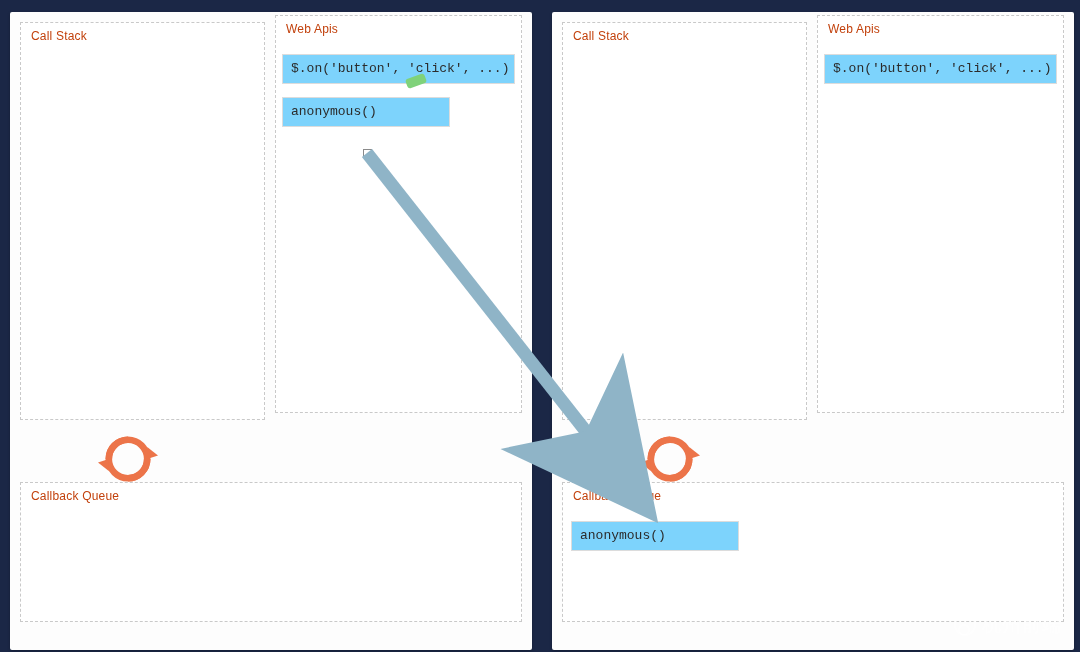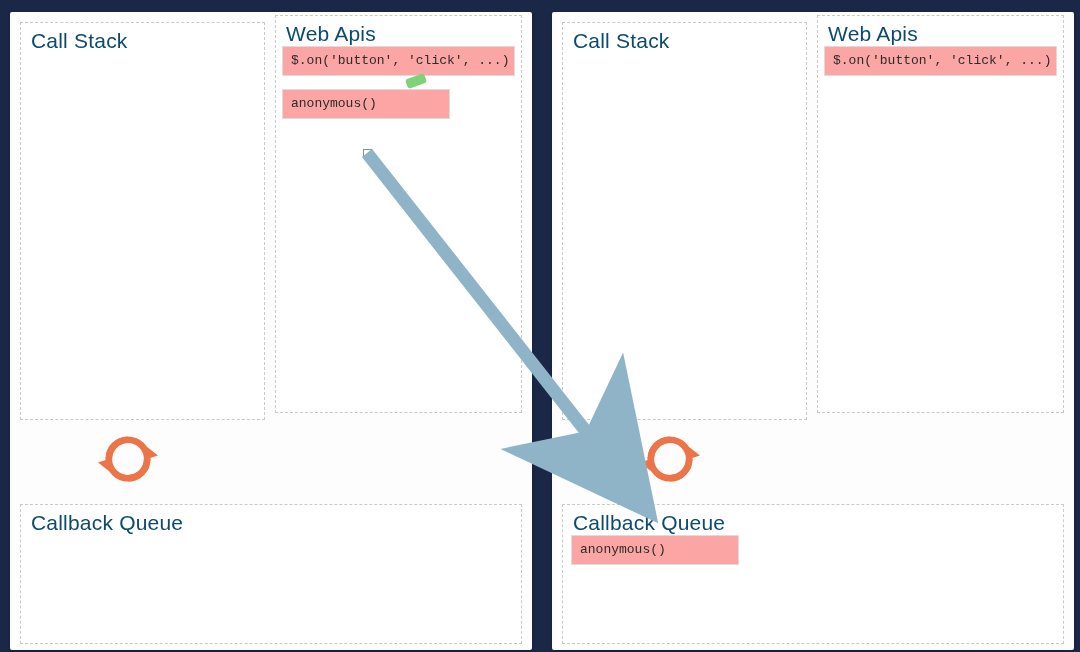--- a/index.html
+++ b/index.html
@@ -23,40 +23,41 @@
 
   .dashed-box {
     position: absolute;
     border: 1px dashed #c9c9c9;
     background: #ffffff;
   }
   .box-title {
     position: absolute;
     top: 6px;
     left: 10px;
-    font-size: 21px;
-    color: #0c4a6e;
+    font-size: 12px;
+    color: #c2410c;
     letter-spacing: 0.2px;
   }
 
   .call-stack  { left: 10px;  top: 10px;  width: 245px; height: 398px; }
   .web-apis    { left: 265px; top: 3px;  width: 247px; height: 398px; }
-  .cb-queue    { left: 10px;  top: 492px; width: 502px; height: 140px; }
+  .cb-queue    { left: 10px;  top: 470px; width: 502px; height: 140px; }
 
   .code-chip {
     position: absolute;
     height: 30px;
     border: 1px solid #dcdcdc;
-    background: #fca5a5;
+    background: #7dd3fc;
     font-family: "Courier New", Courier, monospace;
     font-size: 13px;
     color: #2b2b2b;
     padding: 6px 7px 0 8px;
     white-space: nowrap;
     overflow: hidden;
+    margin-top: 8px;
   }
 
   .loop-icon {
     position: absolute;
     width: 60px;
     height: 60px;
     color: #ec7449;
   }
 
   .green-tick {

